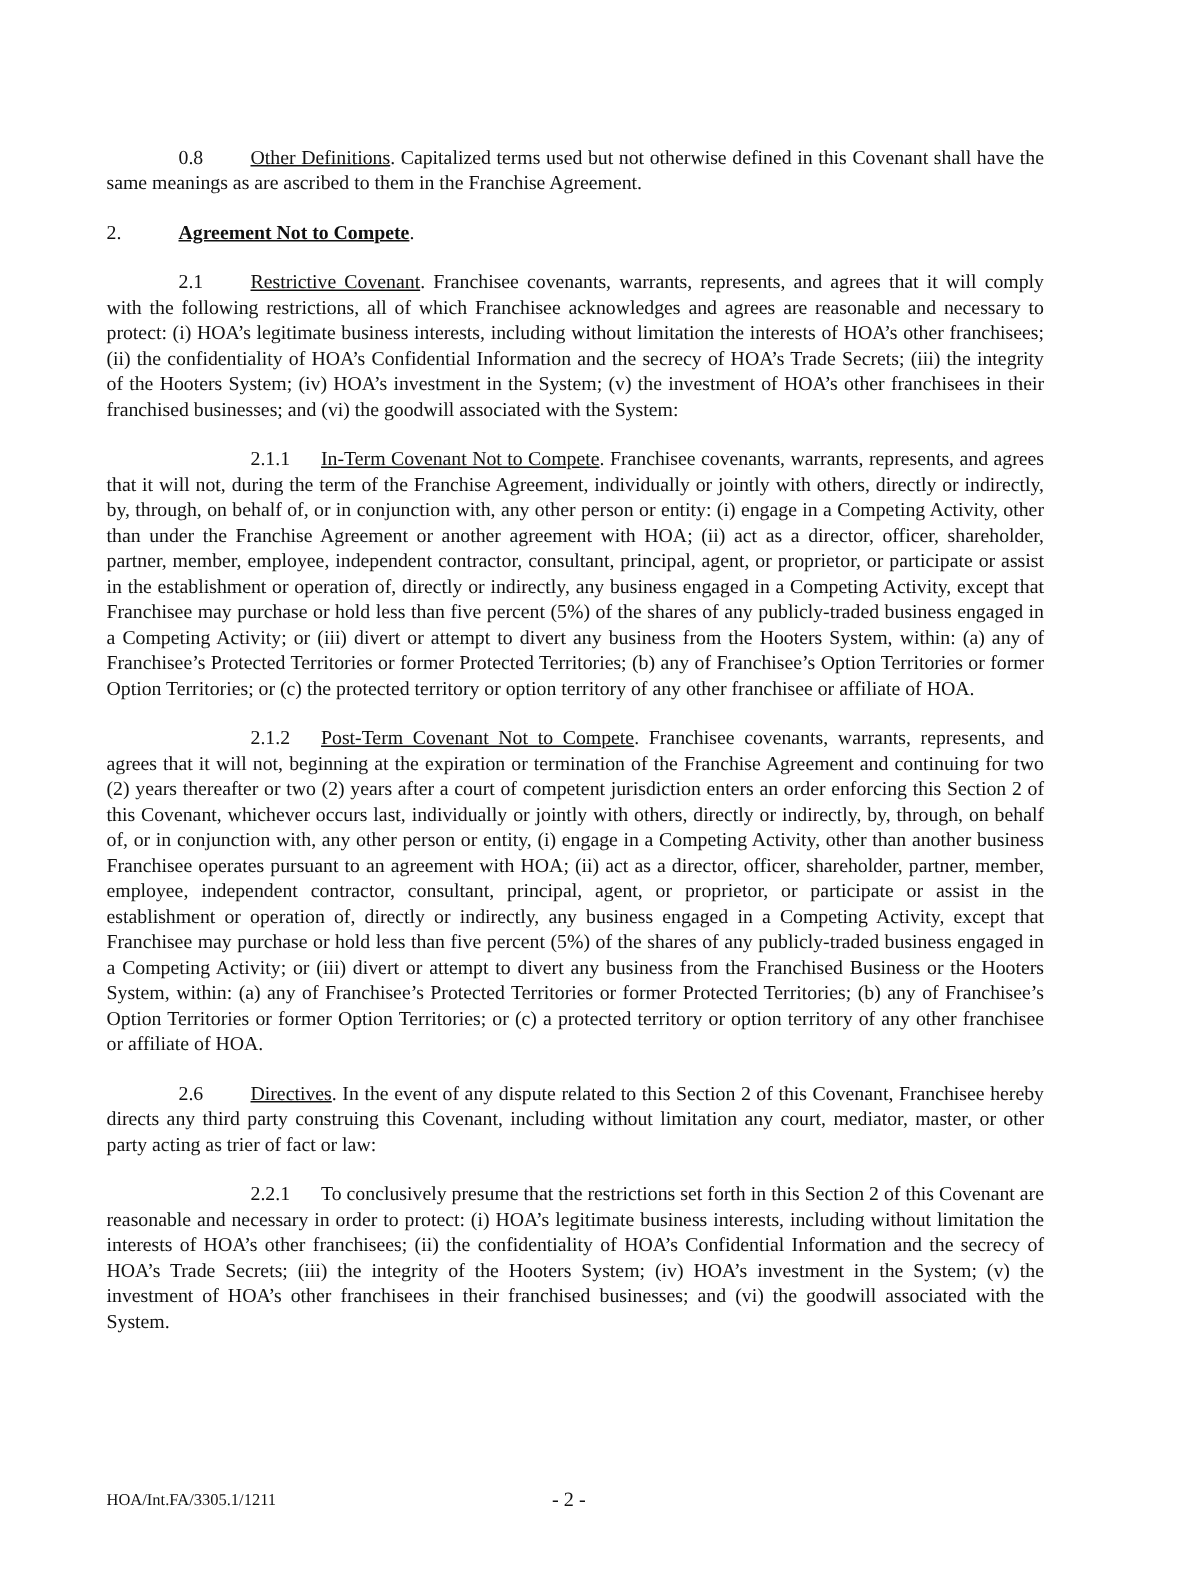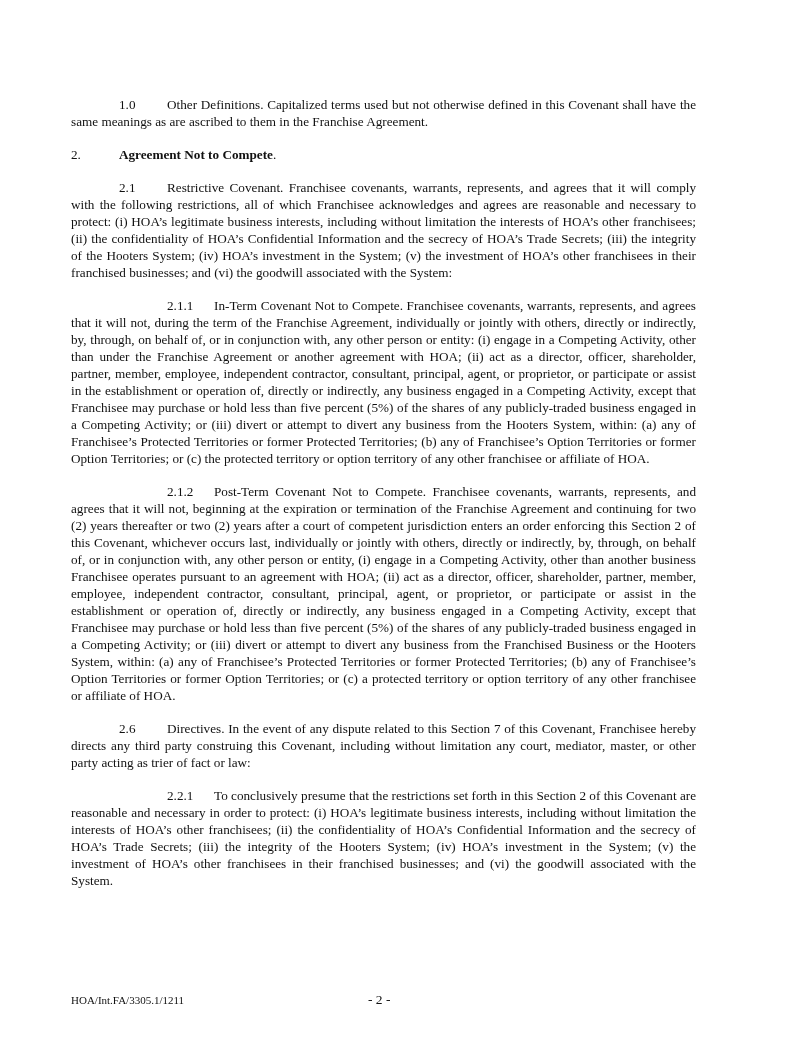--- a/index.html
+++ b/index.html
@@ -4,34 +4,34 @@
 <style>
   html, body { margin:0; padding:0; background:#ffffff; }
   body { width:792px; height:1057px; position:relative; overflow:hidden;
          font-family:"Liberation Serif", serif; color:#111; }
   .page { position:absolute; left:71px; top:96px; width:625px; font-size:13.2px; line-height:17px; }
   p { margin:0; text-align:justify; }
   .ind1 { text-indent:48px; }
   .ind2 { text-indent:96px; }
   .num { display:inline-block; width:48px; text-indent:0; }
   .num2 { display:inline-block; width:47px; text-indent:0; }
-  .ul { }
+  .ul { text-decoration:underline; }
   .bold { font-weight:bold; }
   .gap { height:16px; }
   .footer { position:absolute; top:994px; left:71px; width:625px; font-size:11px; }
   .footer-id { position:absolute; left:0; top:0; }
   .footer-page { position:absolute; left:297px; top:-2px; font-size:13.5px; }
 </style>
 </head>
 <body>
 
 <div class="page">
 
   <p class="ind1">
-    <span class="num">1.0</span><span class="ul">Other Definitions</span><span>.  Capitalized terms used but not otherwise defined in this Covenant shall have the same meanings as are ascribed to them in the Franchise Agreement.</span>
+    <span class="num">0.8</span><span class="ul">Other Definitions</span><span>.  Capitalized terms used but not otherwise defined in this Covenant shall have the same meanings as are ascribed to them in the Franchise Agreement.</span>
   </p>
   <div class="gap"></div>
 
   <p>
     <span class="num">2.</span><span class="ul bold">Agreement Not to Compete</span><span>.</span>
   </p>
   <div class="gap"></div>
 
   <p class="ind1">
     <span class="num">2.1</span><span class="ul">Restrictive Covenant</span><span>.  Franchisee covenants, warrants, represents, and agrees that it will comply with the following restrictions, all of which Franchisee acknowledges and agrees are reasonable and necessary to protect: (i) HOA’s legitimate business interests, including without limitation the interests of HOA’s other franchisees; (ii) the confidentiality of HOA’s Confidential Information and the secrecy of HOA’s Trade Secrets; (iii) the integrity of the Hooters System; (iv) HOA’s investment in the System; (v) the investment of HOA’s other franchisees in their franchised businesses; and (vi) the goodwill associated with the System:</span>
@@ -42,21 +42,21 @@
     <span class="num2">2.1.1</span><span class="ul">In-Term Covenant Not to Compete</span><span>.  Franchisee covenants, warrants, represents, and agrees that it will not, during the term of the Franchise Agreement, individually or jointly with others, directly or indirectly, by, through, on behalf of, or in conjunction with, any other person or entity: (i) engage in a Competing Activity, other than under the Franchise Agreement or another agreement with HOA; (ii) act as a director, officer, shareholder, partner, member, employee, independent contractor, consultant, principal, agent, or proprietor, or participate or assist in the establishment or operation of, directly or indirectly, any business engaged in a Competing Activity, except that Franchisee may purchase or hold less than five percent (5%) of the shares of any publicly-traded business engaged in a Competing Activity; or (iii) divert or attempt to divert any business from the Hooters System, within: (a) any of Franchisee’s Protected Territories or former Protected Territories; (b) any of Franchisee’s Option Territories or former Option Territories; or (c) the protected territory or option territory of any other franchisee or affiliate of HOA.</span>
   </p>
   <div class="gap"></div>
 
   <p class="ind2">
     <span class="num2">2.1.2</span><span class="ul">Post-Term Covenant Not to Compete</span><span>.   Franchisee covenants, warrants, represents, and agrees that it will not, beginning at the expiration or termination of the Franchise Agreement and continuing for two (2) years thereafter or two (2) years after a court of competent jurisdiction enters an order enforcing this Section 2 of this Covenant, whichever occurs last, individually or jointly with others, directly or indirectly, by, through, on behalf of, or in conjunction with, any other person or entity, (i) engage in a Competing Activity, other than another business Franchisee operates pursuant to an agreement with HOA; (ii) act as a director, officer, shareholder, partner, member, employee, independent contractor, consultant, principal, agent, or proprietor, or participate or assist in the establishment or operation of, directly or indirectly, any business engaged in a Competing Activity, except that Franchisee may purchase or hold less than five percent (5%) of the shares of any publicly-traded business engaged in a Competing Activity; or (iii) divert or attempt to divert any business from the Franchised Business or the Hooters System, within: (a) any of Franchisee’s Protected Territories or former Protected Territories; (b) any of Franchisee’s Option Territories or former Option Territories; or (c) a protected territory or option territory of any other franchisee or affiliate of HOA.</span>
   </p>
   <div class="gap"></div>
 
   <p class="ind1">
-    <span class="num">2.6</span><span class="ul">Directives</span><span>.  In the event of any dispute related to this Section 7 of this Covenant, Franchisee hereby directs any third party construing this Covenant, including without limitation any court, mediator, master, or other party acting as trier of fact or law:</span>
+    <span class="num">2.6</span><span class="ul">Directives</span><span>.  In the event of any dispute related to this Section 2 of this Covenant, Franchisee hereby directs any third party construing this Covenant, including without limitation any court, mediator, master, or other party acting as trier of fact or law:</span>
   </p>
   <div class="gap"></div>
 
   <p class="ind2">
     <span class="num2">2.2.1</span><span>To conclusively presume that the restrictions set forth in this Section 2 of this Covenant are reasonable and necessary in order to protect: (i) HOA’s legitimate business interests, including without limitation the interests of HOA’s other franchisees; (ii) the confidentiality of HOA’s Confidential Information and the secrecy of HOA’s Trade Secrets; (iii) the integrity of the Hooters System; (iv) HOA’s investment in the System; (v) the investment of HOA’s other franchisees in their franchised businesses; and (vi) the goodwill associated with the System.</span>
   </p>
 
 </div>
 
 <div class="footer">

